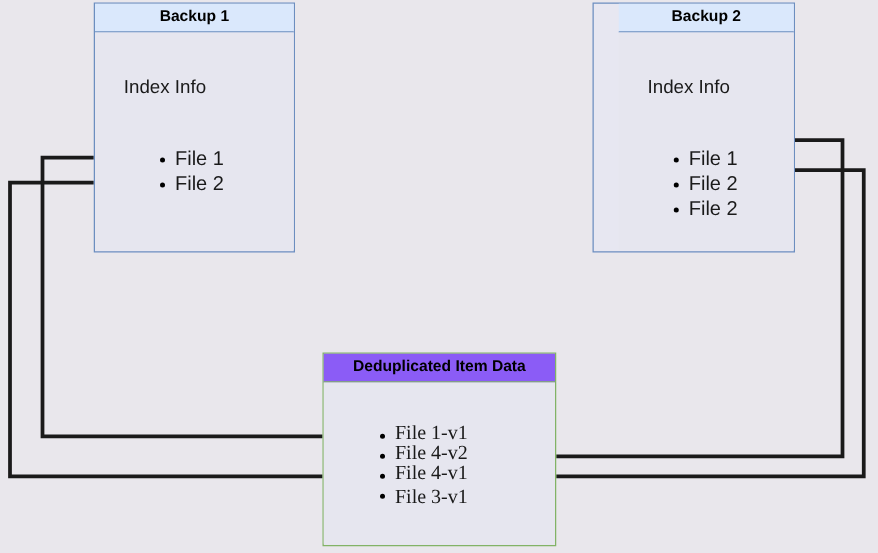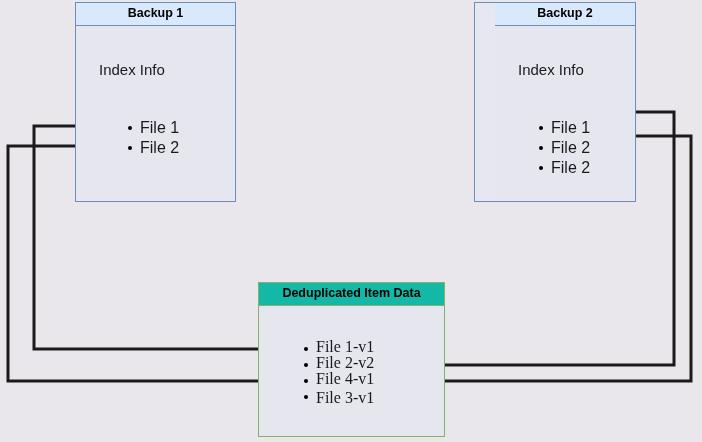--- a/index.html
+++ b/index.html
@@ -54,21 +54,21 @@
   }
   .backup > .node-header {
     background: #dae8fc;
     border-bottom: 1.5px solid #6c8ebf;
   }
   .dedup {
     border: 1.5px solid #82b366;
     background: #e5e5ee;
   }
   .dedup > .node-header {
-    background: #14b8a6;
+    background: #8b5cf6;
     border-bottom: 1.5px solid #82b366;
   }
   .index-label {
     position: absolute;
     font-size: 15px;
     color: #1a1a1a;
     white-space: nowrap;
   }
   .file-list {
     position: absolute;
@@ -149,20 +149,20 @@
         <li>File 2</li>
       </ul>
     </div>
   </div>
 
   <div class="node dedup" style="left:258px; top:282px; width:187px; height:155px;">
     <div class="node-header">Deduplicated Item Data</div>
     <div class="node-body" style="height:129px;font-family:Liberation Serif, serif;">
       <ul class="file-list dedup-list" style="left:43px; top:33px;">
         <li>File 1-v1</li>
-        <li>File 2-v2</li>
+        <li>File 4-v2</li>
         <li>File 4-v1</li>
         <li class="spaced">File 3-v1</li>
       </ul>
     </div>
   </div>
 
 </div>
 
 </body></html>

